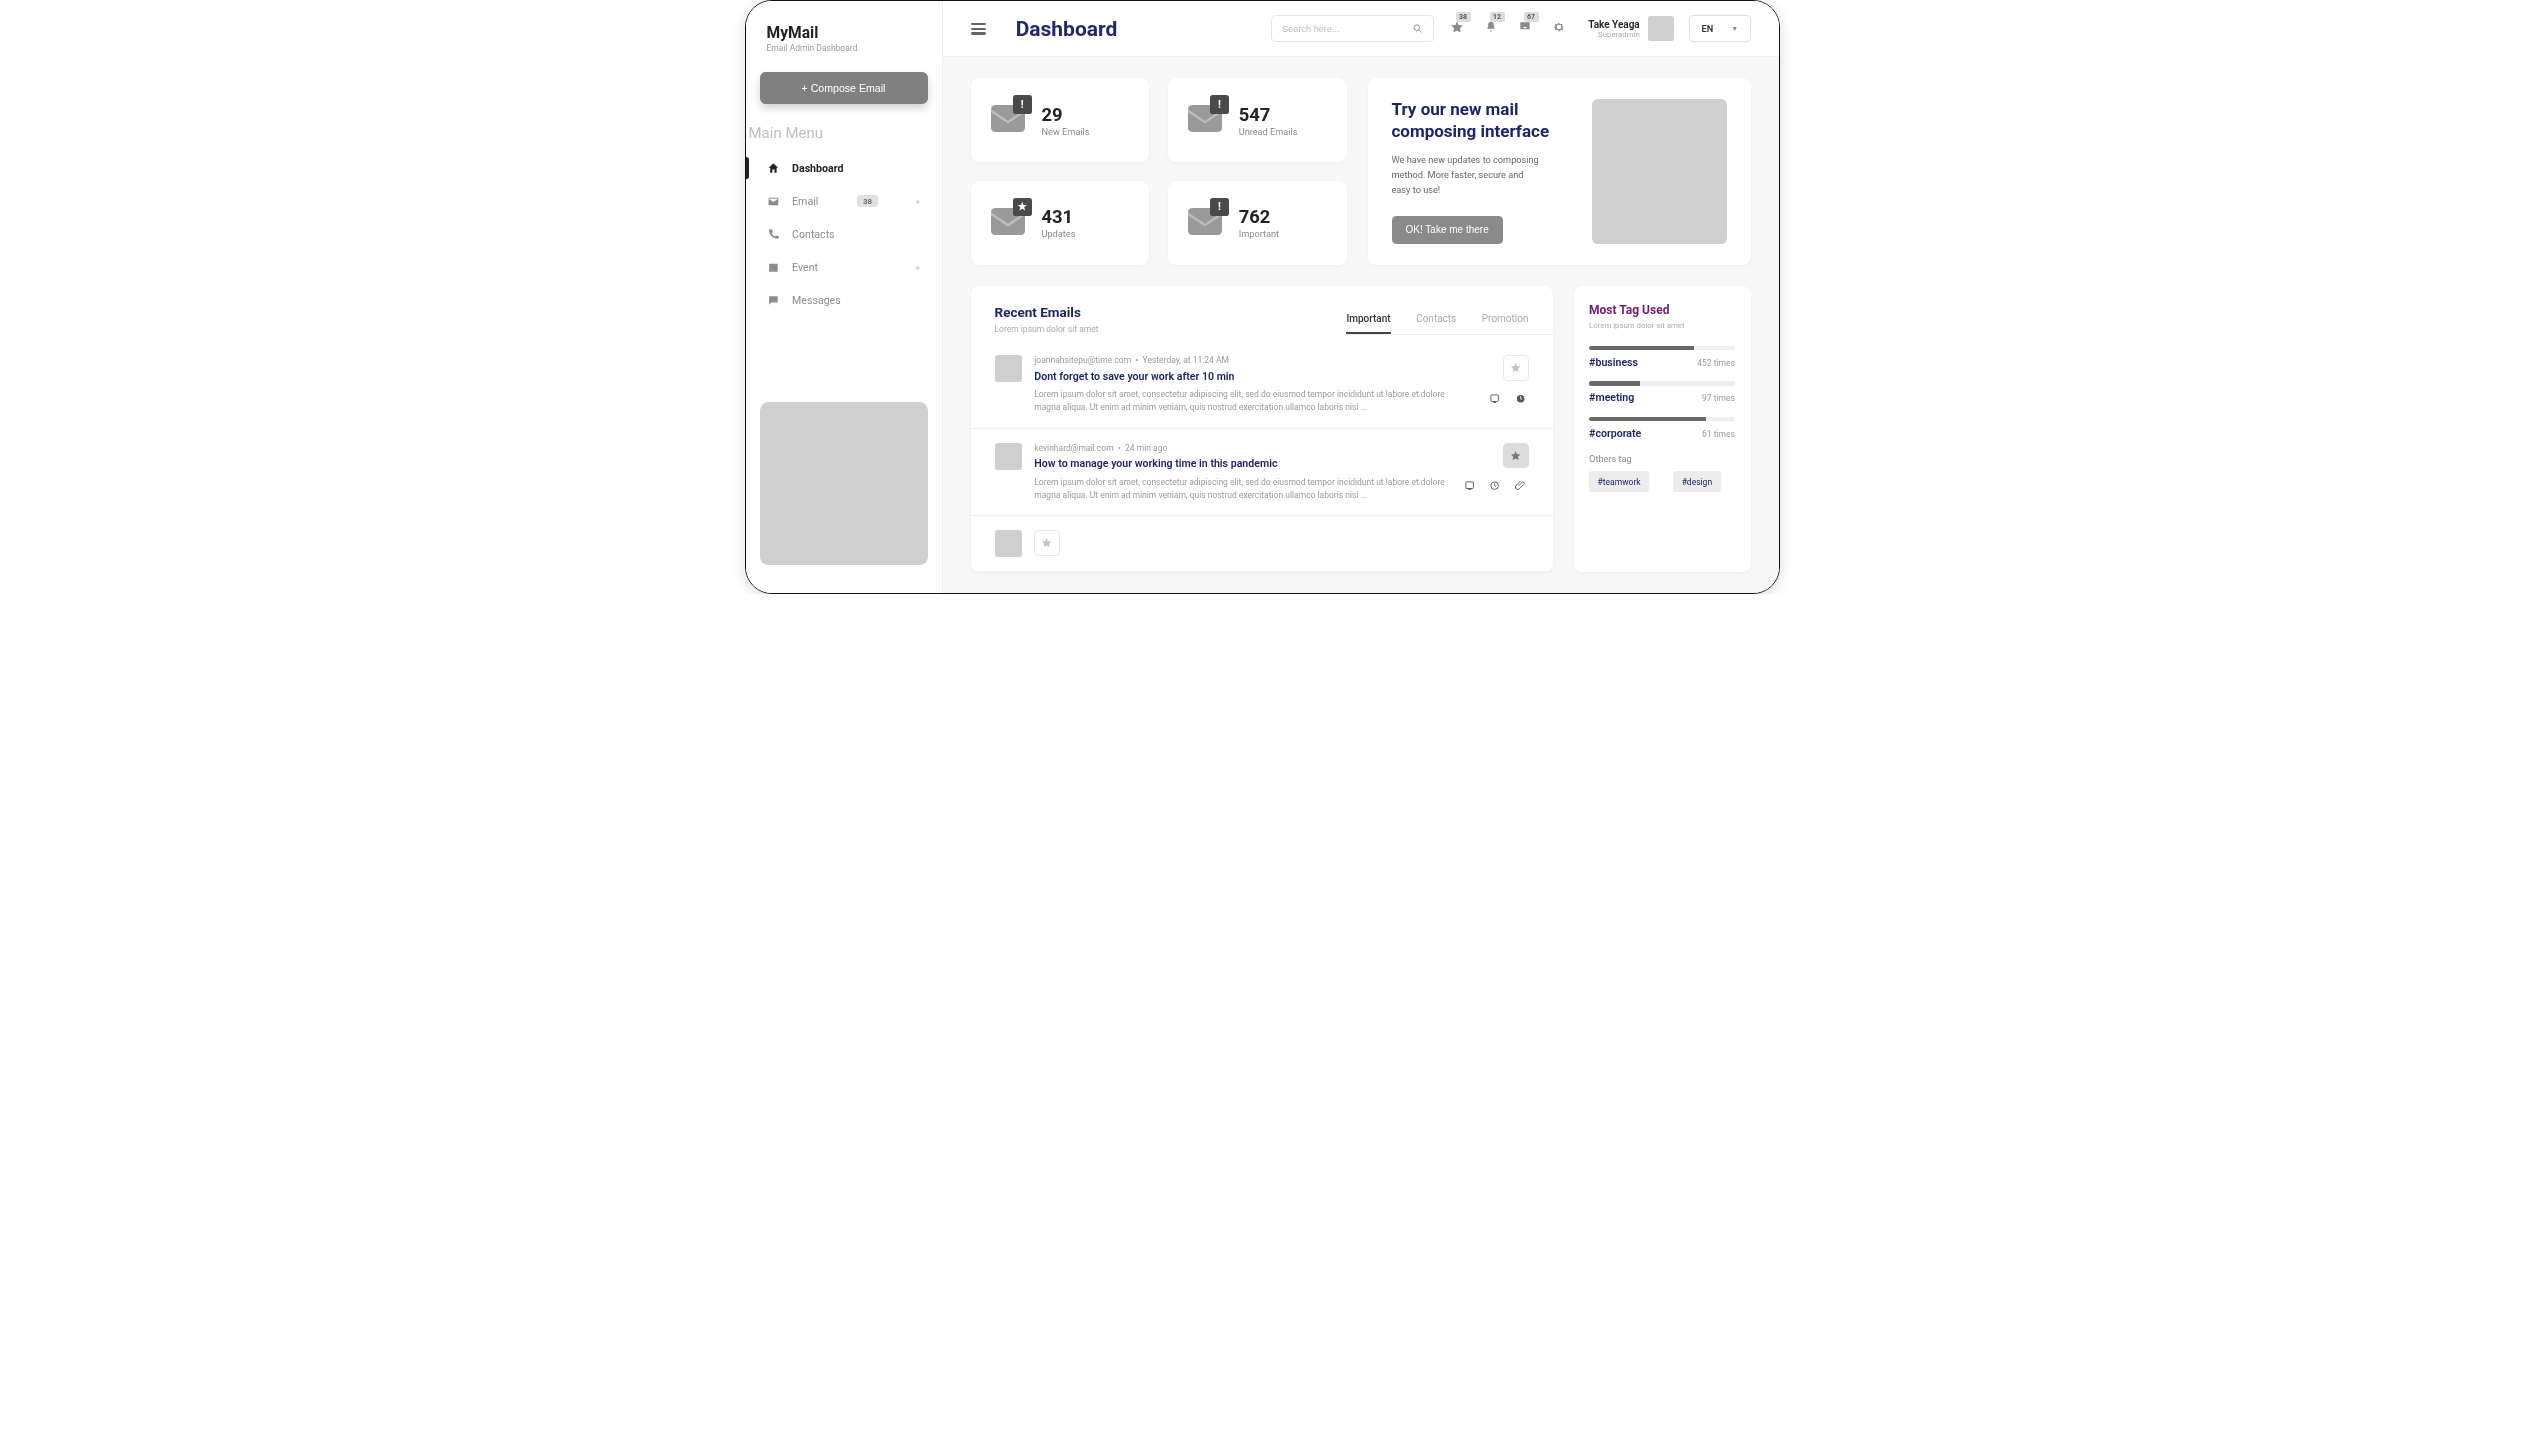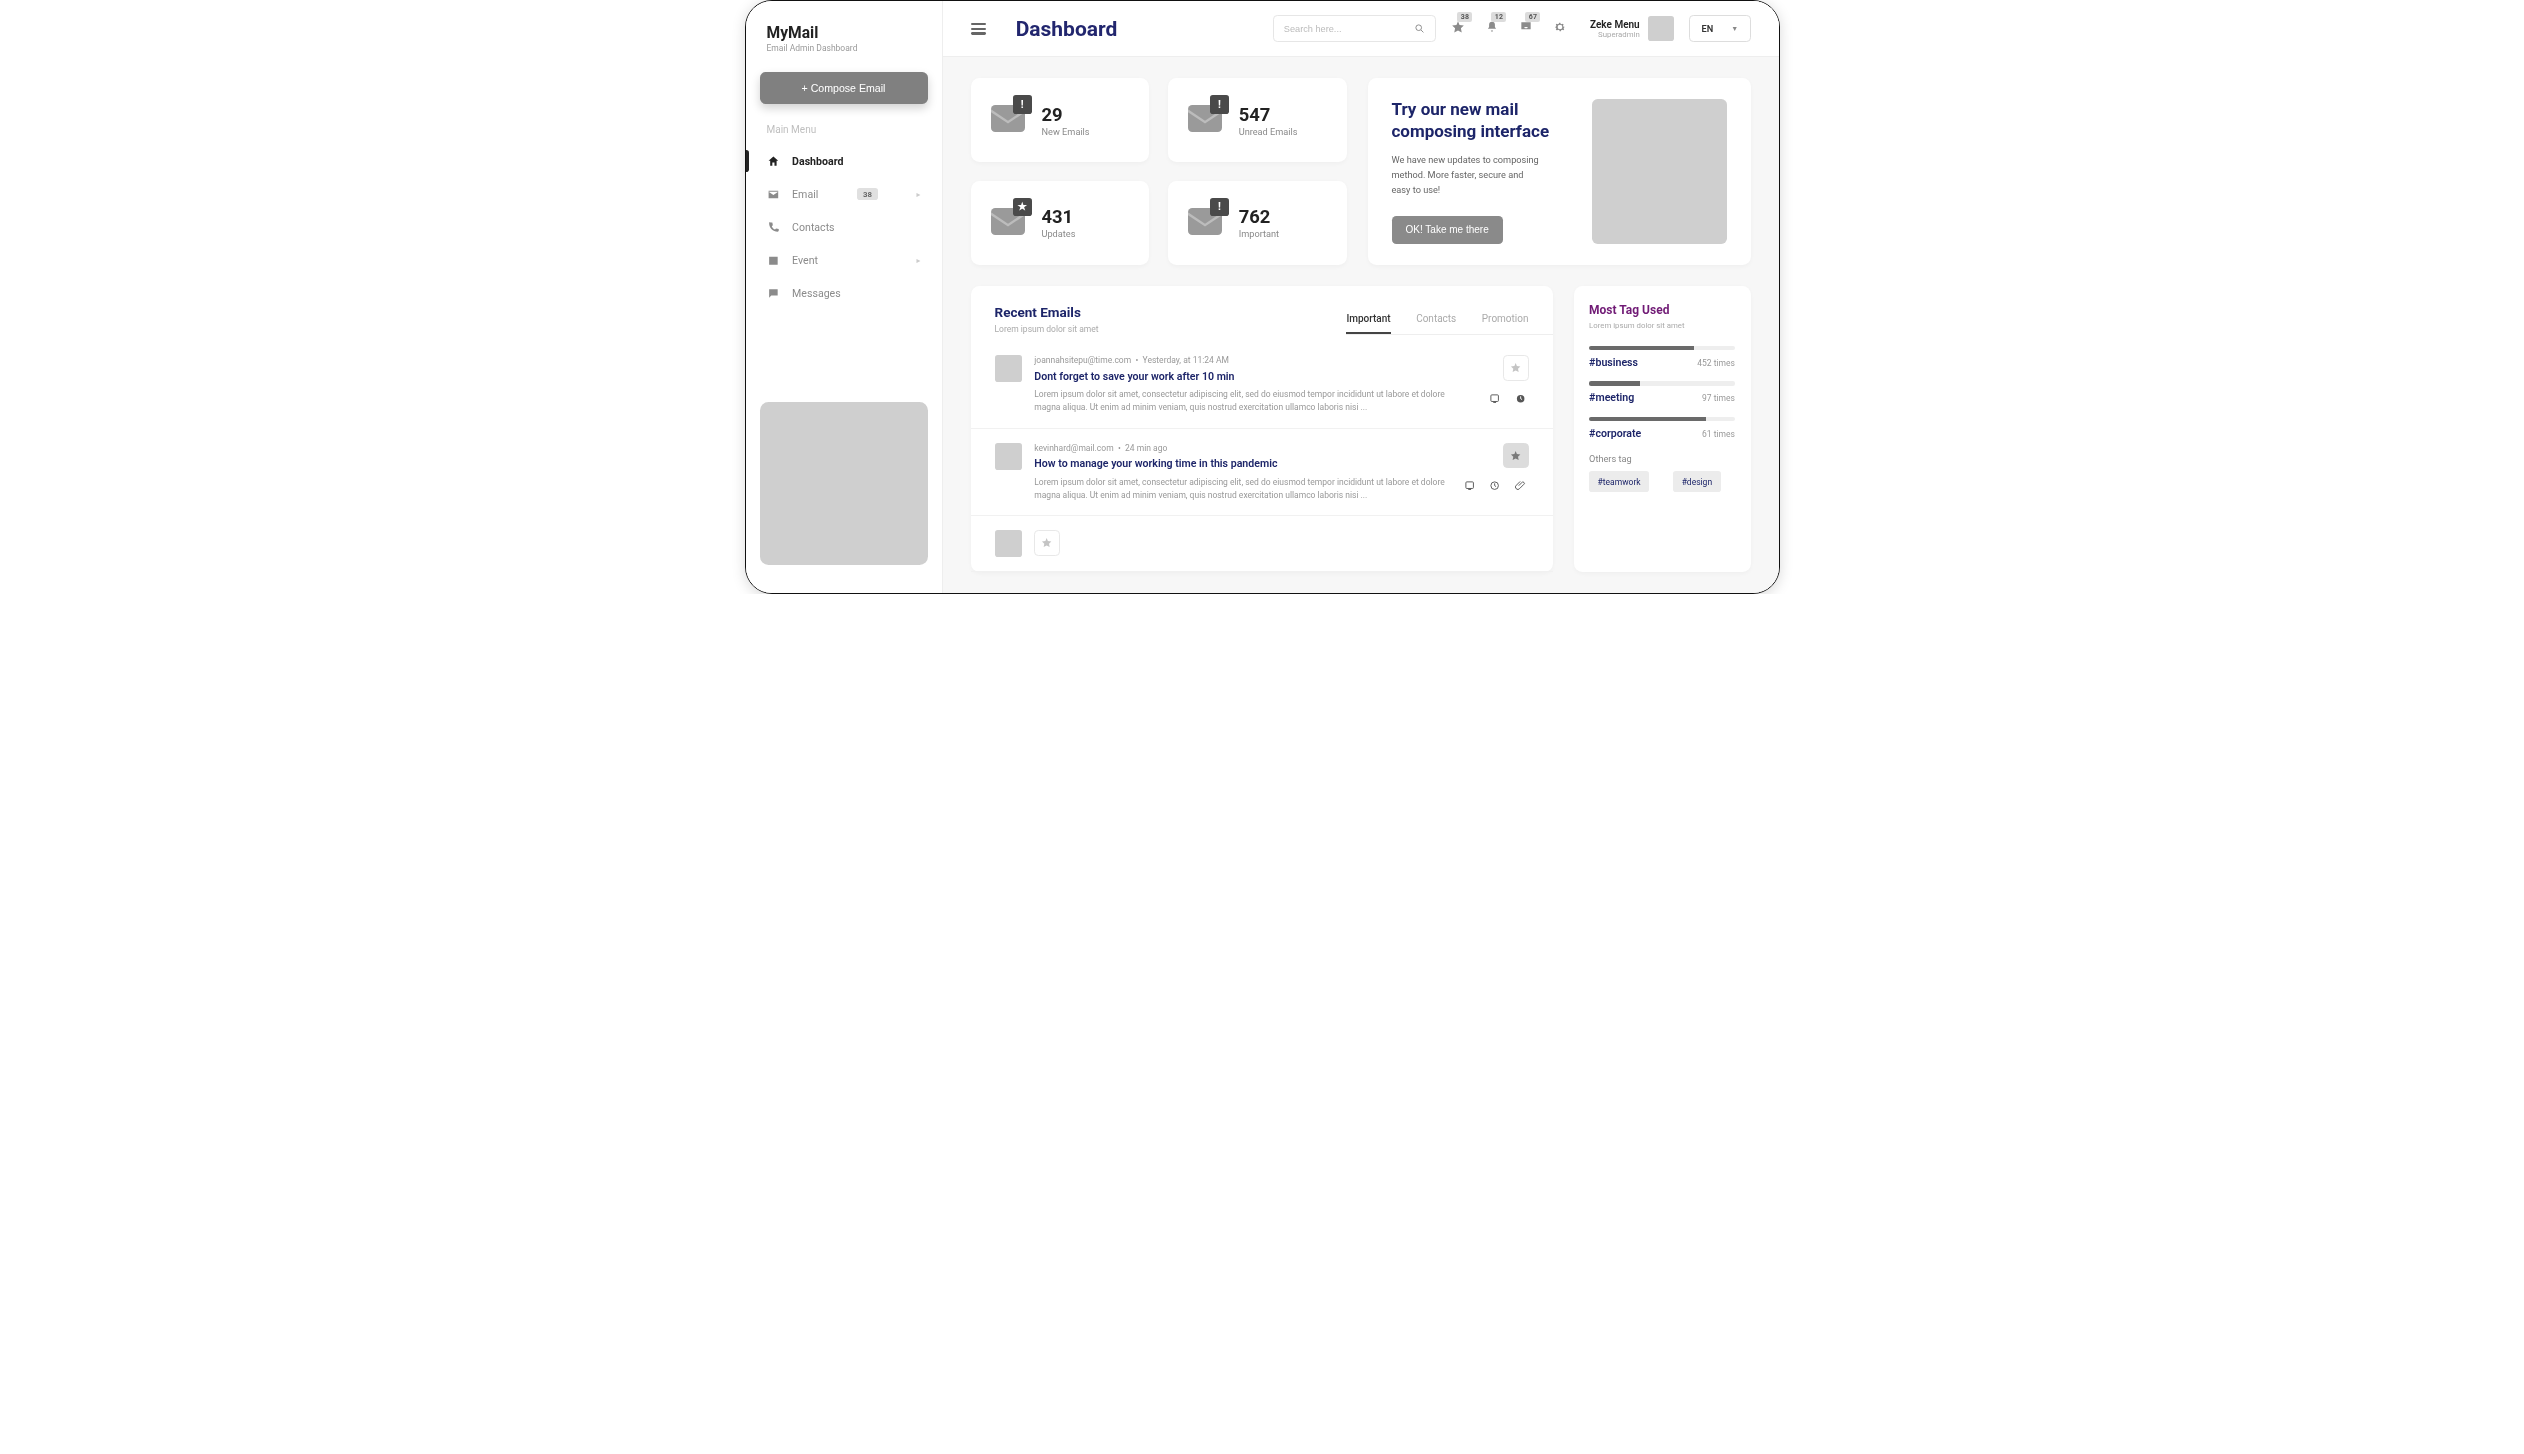--- a/index.html
+++ b/index.html
@@ -4,21 +4,21 @@
 <style>
 * { box-sizing: border-box; margin: 0; padding: 0; }
 body { font-family: -apple-system, BlinkMacSystemFont, "Segoe UI", Roboto, sans-serif; background: #fff; }
 .device-frame { width: 1035px; height: 594px; margin: 0 auto; background: #fff; border: 1.4px solid #111; border-radius: 27px; overflow: hidden; position: relative; box-shadow: 0 2.8px 14px rgba(0,0,0,0.15); }
 .app { display: flex; height: 100%; }
 .sidebar { width: 197px; background: #fff; border-right: 0.7px solid #eee; padding: 23px 0 14px; display:flex; flex-direction:column; position: relative; }
 .brand { padding: 0 21px; margin-bottom: 18.4px; }
 .brand-title { font-size: 15.6px; font-weight: 700; color: #222; }
 .brand-sub { font-size: 8.5px; color: #9a9a9a; margin-top:1.4px; }
 .compose-btn { margin: 0 14px 20px 14px; background: #808080; color:#fff; font-size: 10.6px; padding: 10px 7px; border-radius:5.7px; border:none; cursor:pointer; box-shadow: 0 4.3px 10px rgba(0,0,0,0.18); }
-.menu-label { font-size:10px; color:#bfbfbf; padding: 0 21px; margin-bottom: 10px; }
+.menu-label { font-size:15px; color:#bfbfbf; padding: 0 3px; margin-bottom: 10px; }
 .nav-item { display:flex; align-items:center; gap:12.8px; padding: 10px 21px; font-size:10.6px; color:#8b8b8b; cursor:pointer; position:relative; }
 .nav-item.active { color:#222; font-weight:700; }
 .nav-item.active::before { content:""; position:absolute; left:0; top:5.7px; bottom:5.7px; width:3.5px; background:#222; border-radius:0 2.8px 2.8px 0; }
 .nav-icon { width:12.8px; height:12.8px; fill:#8b8b8b; flex-shrink:0; }
 .nav-item.active .nav-icon { fill:#222; }
 .nav-badge { background:#e0e0e0; color:#666; font-size:7.8px; font-weight:700; padding:1.4px 5.7px; border-radius:2.8px; margin-left:auto; }
 .nav-chevron { margin-left:auto; color:#ccc; font-size:7.8px; }
 .sidebox { margin: auto 14px 14px 14px; background:#cfcfcf; border-radius:8.5px; height:163px; }
 
 .main { flex:1; background:#f7f7f7; overflow-y:auto; }
@@ -183,21 +183,21 @@
               </svg>
         </div>
         <div class="top-icon">
           <svg viewBox="0 0 24 24">
                 <path d="M12 8a4 4 0 100 8 4 4 0 000-8zm9 4l-2 .5-.8 2 1 1.8-1.4 1.4-1.8-1-2 .8-.5 2h-2l-.5-2-2-.8-1.8 1L4.8 17l1-1.8-.8-2L3 12l2-.5.8-2-1-1.8L6.2 6.3l1.8 1 2-.8.5-2h2l.5 2 2 .8 1.8-1 1.4 1.4-1 1.8.8 2z"></path>
               </svg>
         </div>
       </div>
       <div class="user-block">
         <div class="user-text">
-          <div class="user-name">Zeke Menu</div>
+          <div class="user-name">Take Yeaga</div>
           <div class="user-role">Superadmin</div>
         </div>
         <div class="avatar"></div>
       </div>
       <div class="lang">
         <span>EN</span>
         <span style="color:#888;font-size:7px;">▼</span>
       </div>
     </div>
 

